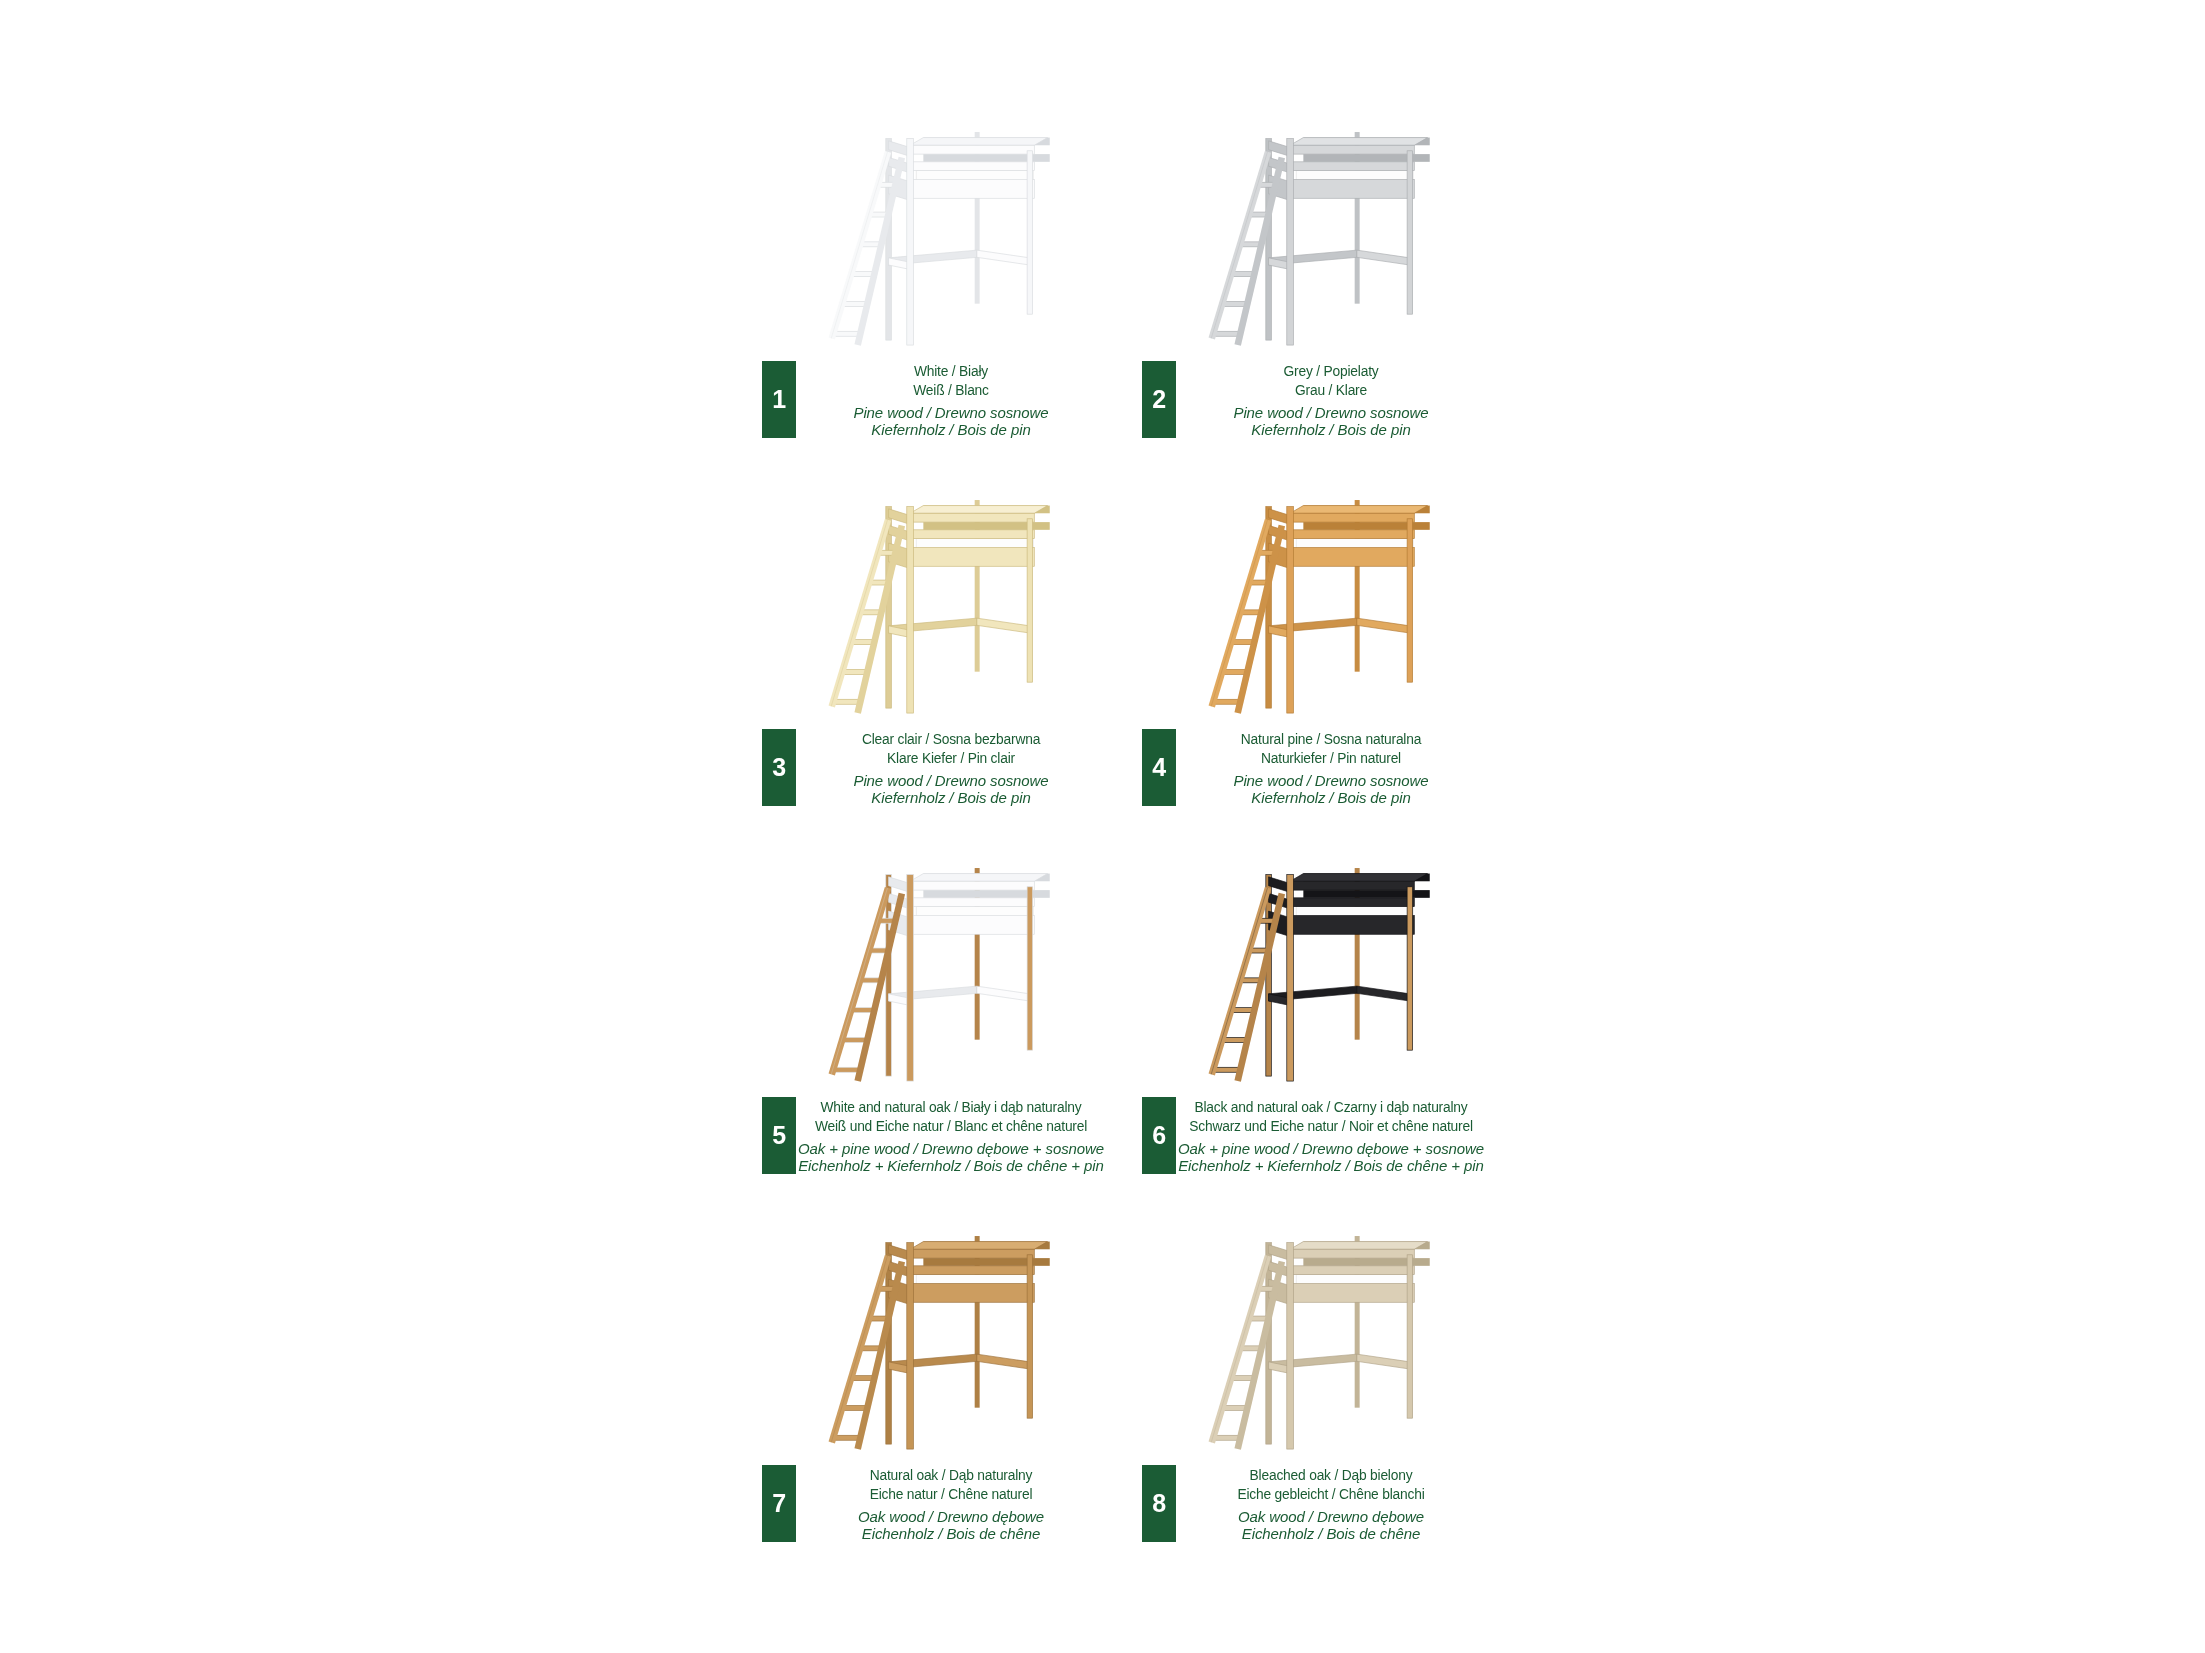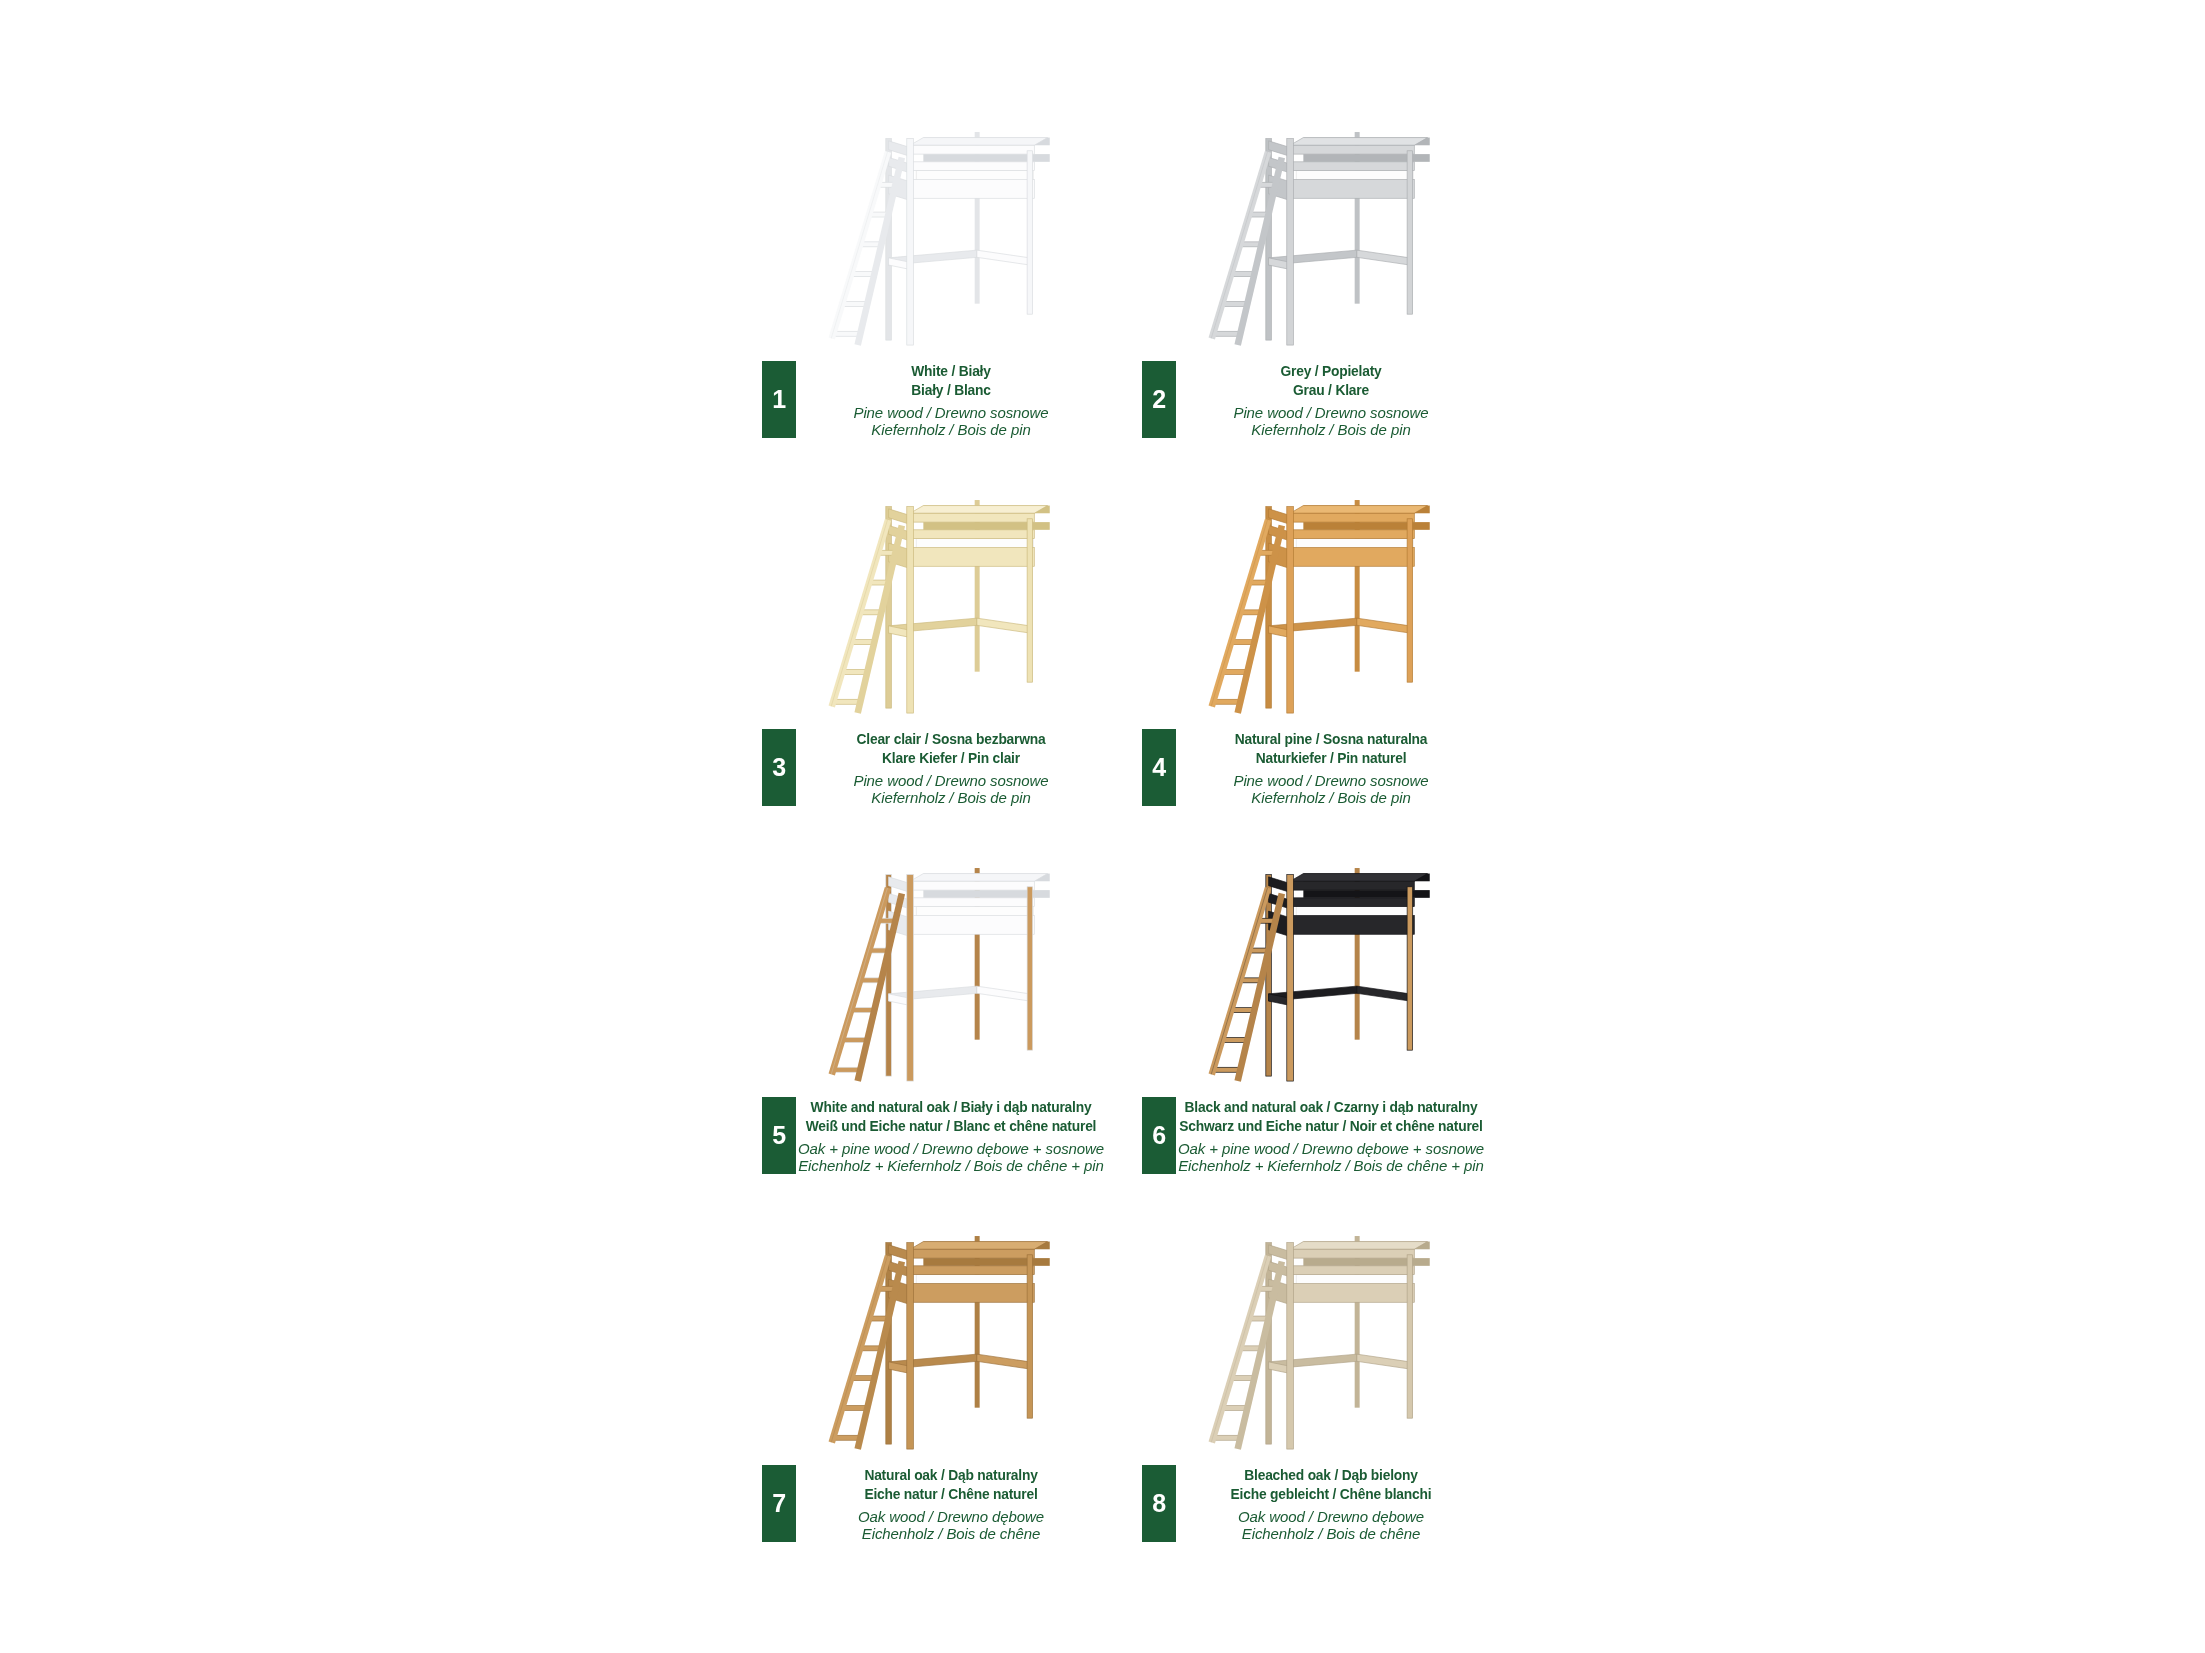--- a/index.html
+++ b/index.html
@@ -52,21 +52,21 @@
     align-items:center;
     justify-content:center;
   }
   .lines{
     width:100%;
     text-align:center;
     color:#1a5b33;
     padding-top:1.1px;
   }
   .t-bold{
-    font-weight:bold;
+    font-weight:normal;
     font-size:13.8px;
     line-height:19px;
     letter-spacing:-0.2px;
   }
   .t-italic{
     font-style:italic;
     font-size:15px;
     line-height:17px;
     letter-spacing:-0.1px;
   }
@@ -106,21 +106,21 @@
             <rect x="45" y="379" width="52" height="9" fill="#f8f9fa" stroke="#d9dcdf" stroke-width="1.2"></rect>
     <line x1="145" y1="54" x2="43" y2="392" stroke="#f8f9fa" stroke-width="12"></line>
     <line x1="144" y1="54" x2="42" y2="392" stroke="#d9dcdf" stroke-width="1" opacity="0.5"></line>
     <line x1="170" y1="64" x2="90" y2="404" stroke="#e8eaed" stroke-width="12"></line>
   </svg>
         </div>
       <div class="caption">
         <div class="badge" style="background: rgb(27, 92, 53); color: rgb(255, 255, 255);">1</div>
         <div class="lines" style="color: rgb(26, 91, 51);">
           <div class="t-bold">White / Biały</div>
-          <div class="t-bold">Biały / Blanc</div>
+          <div class="t-bold">Weiß / Blanc</div>
           <div class="t-italic t-gap">Pine wood / Drewno sosnowe</div>
           <div class="t-italic">Kiefernholz / Bois de pin</div>
         </div>
       </div>
     </div>
 
     <div class="cell">
       <div class="bed">
           <svg viewBox="0 0 520 420" xmlns="http://www.w3.org/2000/svg">
     <rect x="302" y="18" width="9" height="311" fill="#bfc2c5"></rect>

